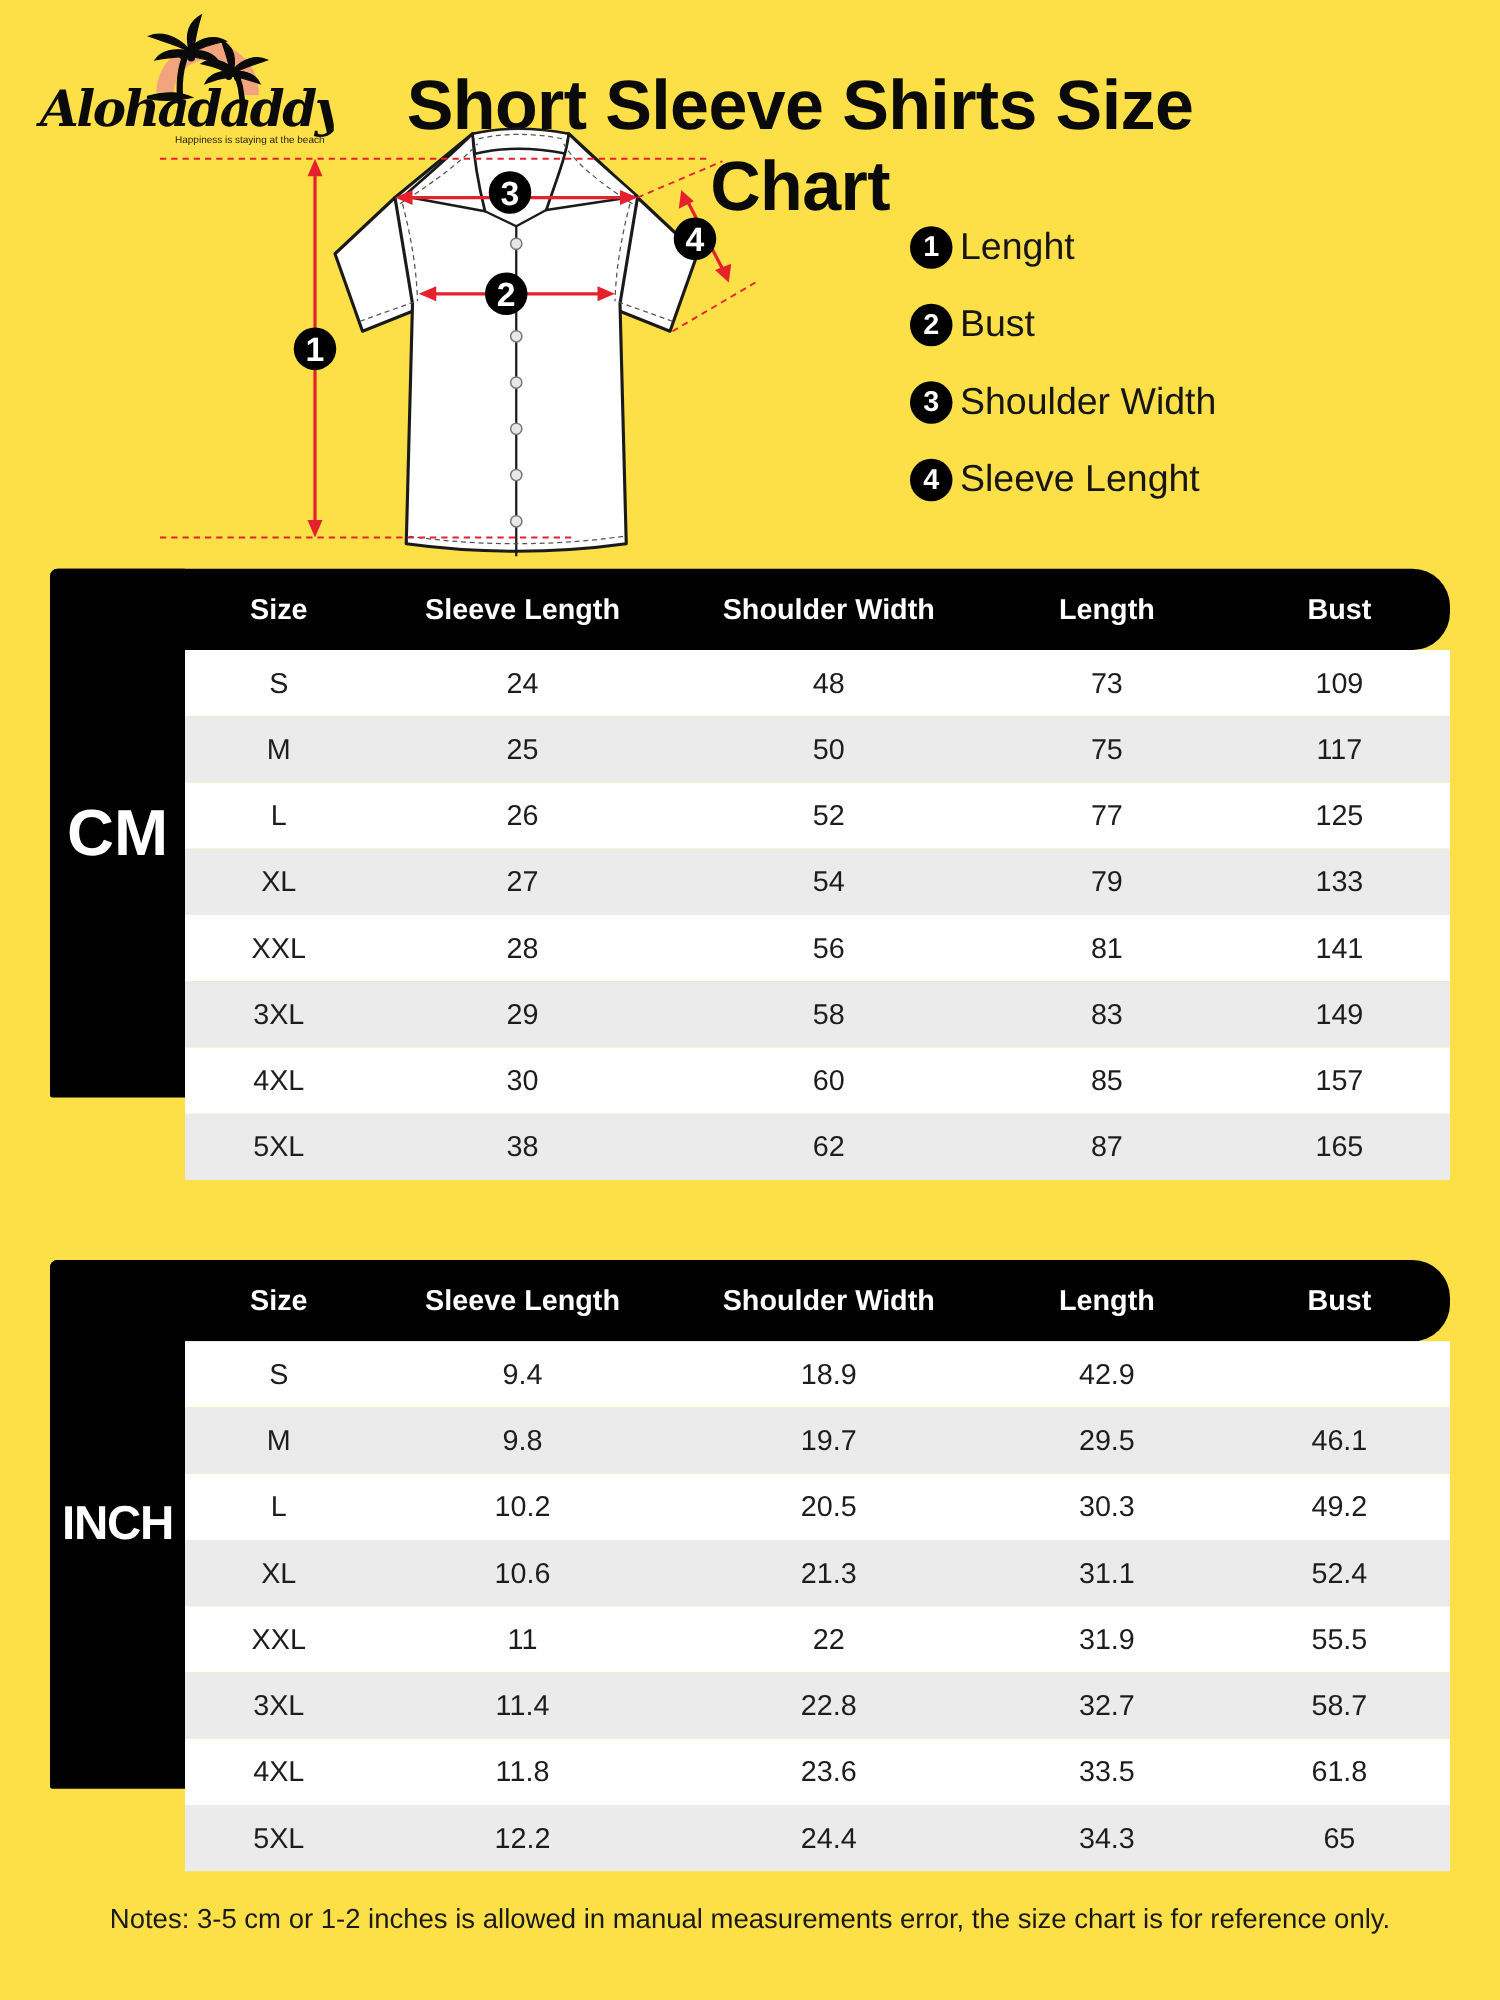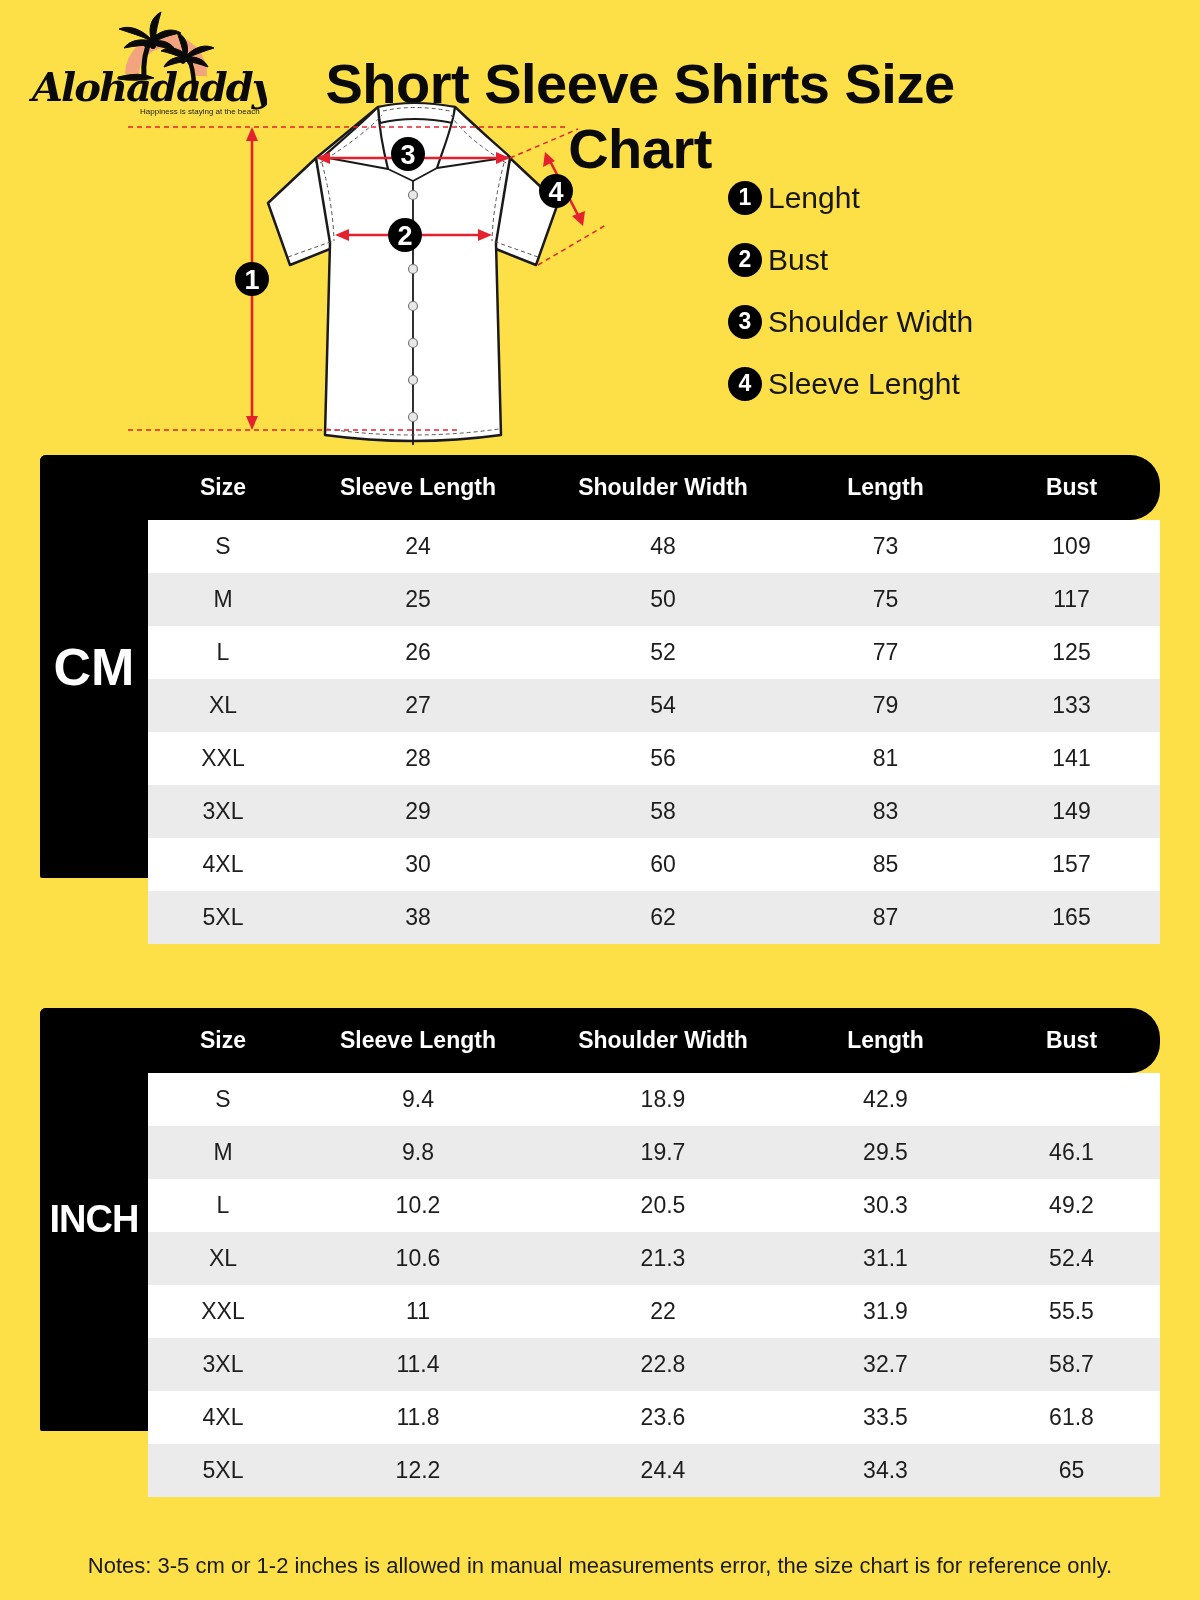--- a/index.html
+++ b/index.html
@@ -37,21 +37,21 @@
   .thead-grid, .trow { display:grid; grid-template-columns:150px 240px 250px 195px 177px; }
   .thead-grid { margin-left:108px; height:65px; align-items:center; }
   .th { text-align:center; color:#fff; font-size:23px; font-weight:bold; }
   .tbody { position:absolute; left:108px; top:65px; width:1012px; }
   .trow { height:53px; line-height:53px; background:#fff; }
   .trow:nth-child(even) { background:#ebebeb; }
   .td { text-align:center; font-size:23px; color:#1d1d1d; }
 
   
   .notes { position:absolute; left:0; top:1522px; width:1200px; text-align:center;
-    font-size:22px; color:#1a1a1a;margin-top:31px; }
+    font-size:22px; color:#1a1a1a; }
 </style>
 </head>
 <body>
 
 <div class="page">
 
   <svg class="logo" viewBox="0 0 245 112">
     <g>
       <path d="M110,66 A 34 34 0 0 1 178,68" fill="none" stroke="#f2a47e" stroke-width="14"></path>
     </g>

